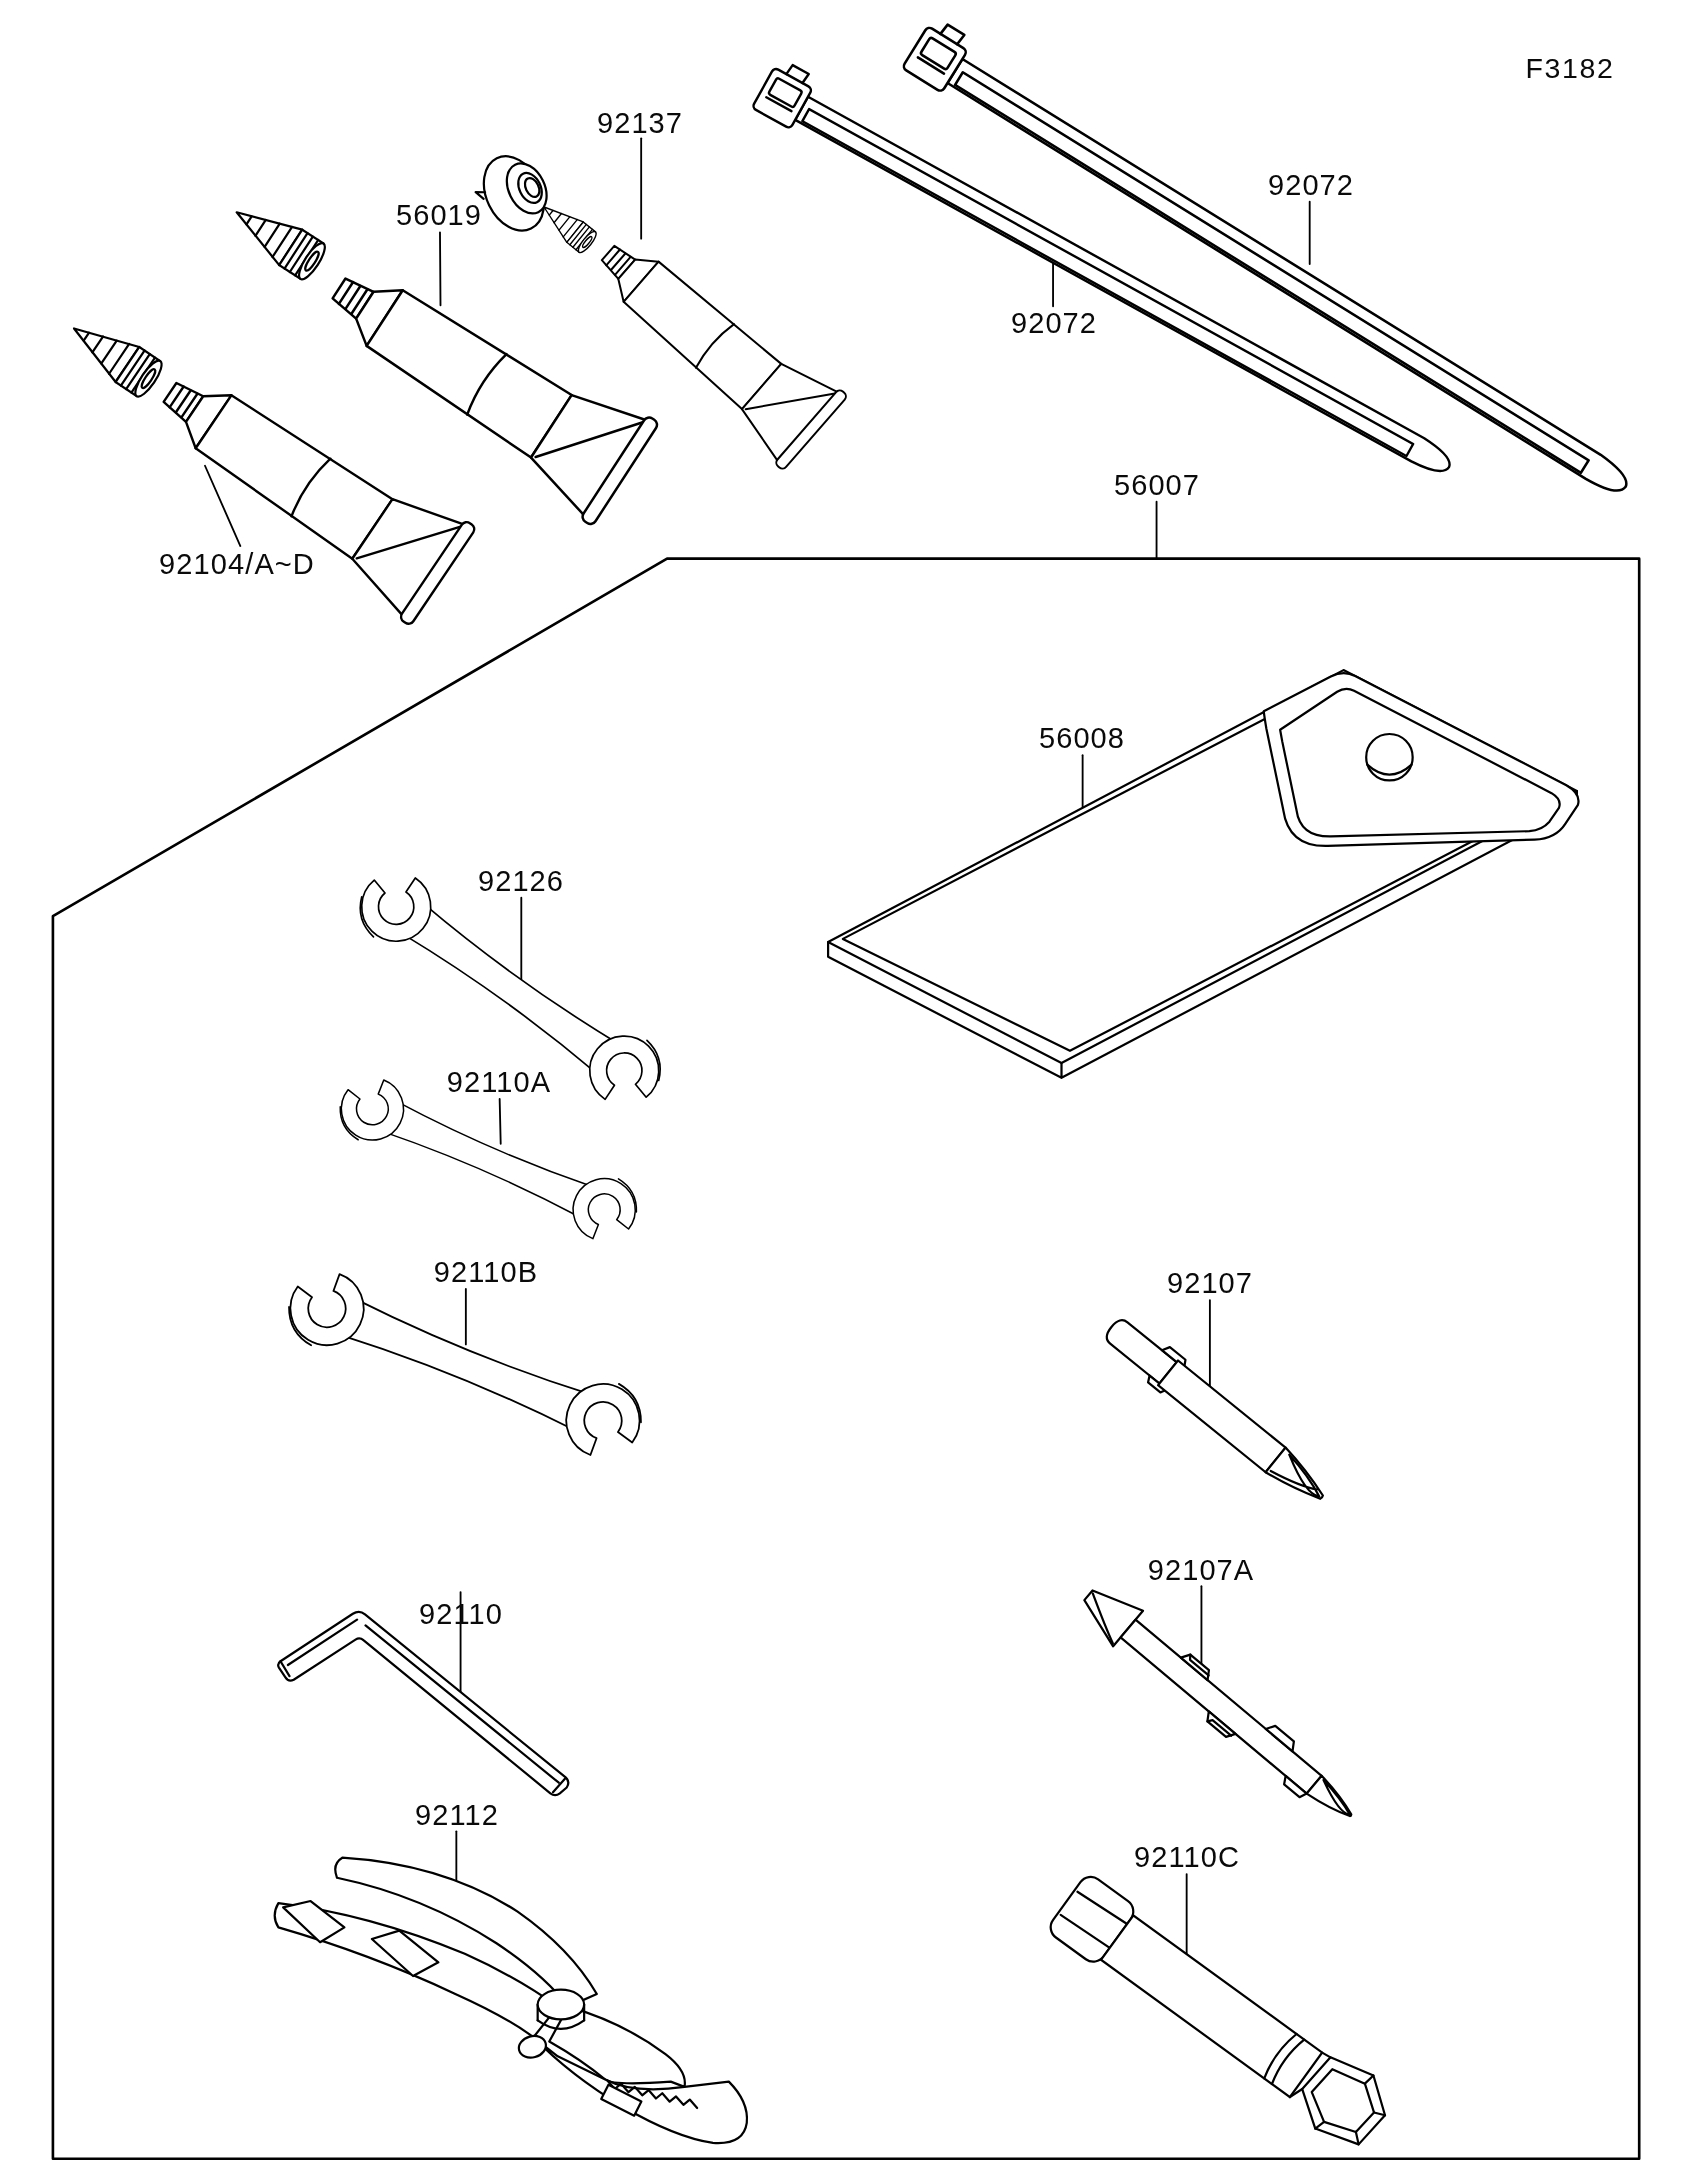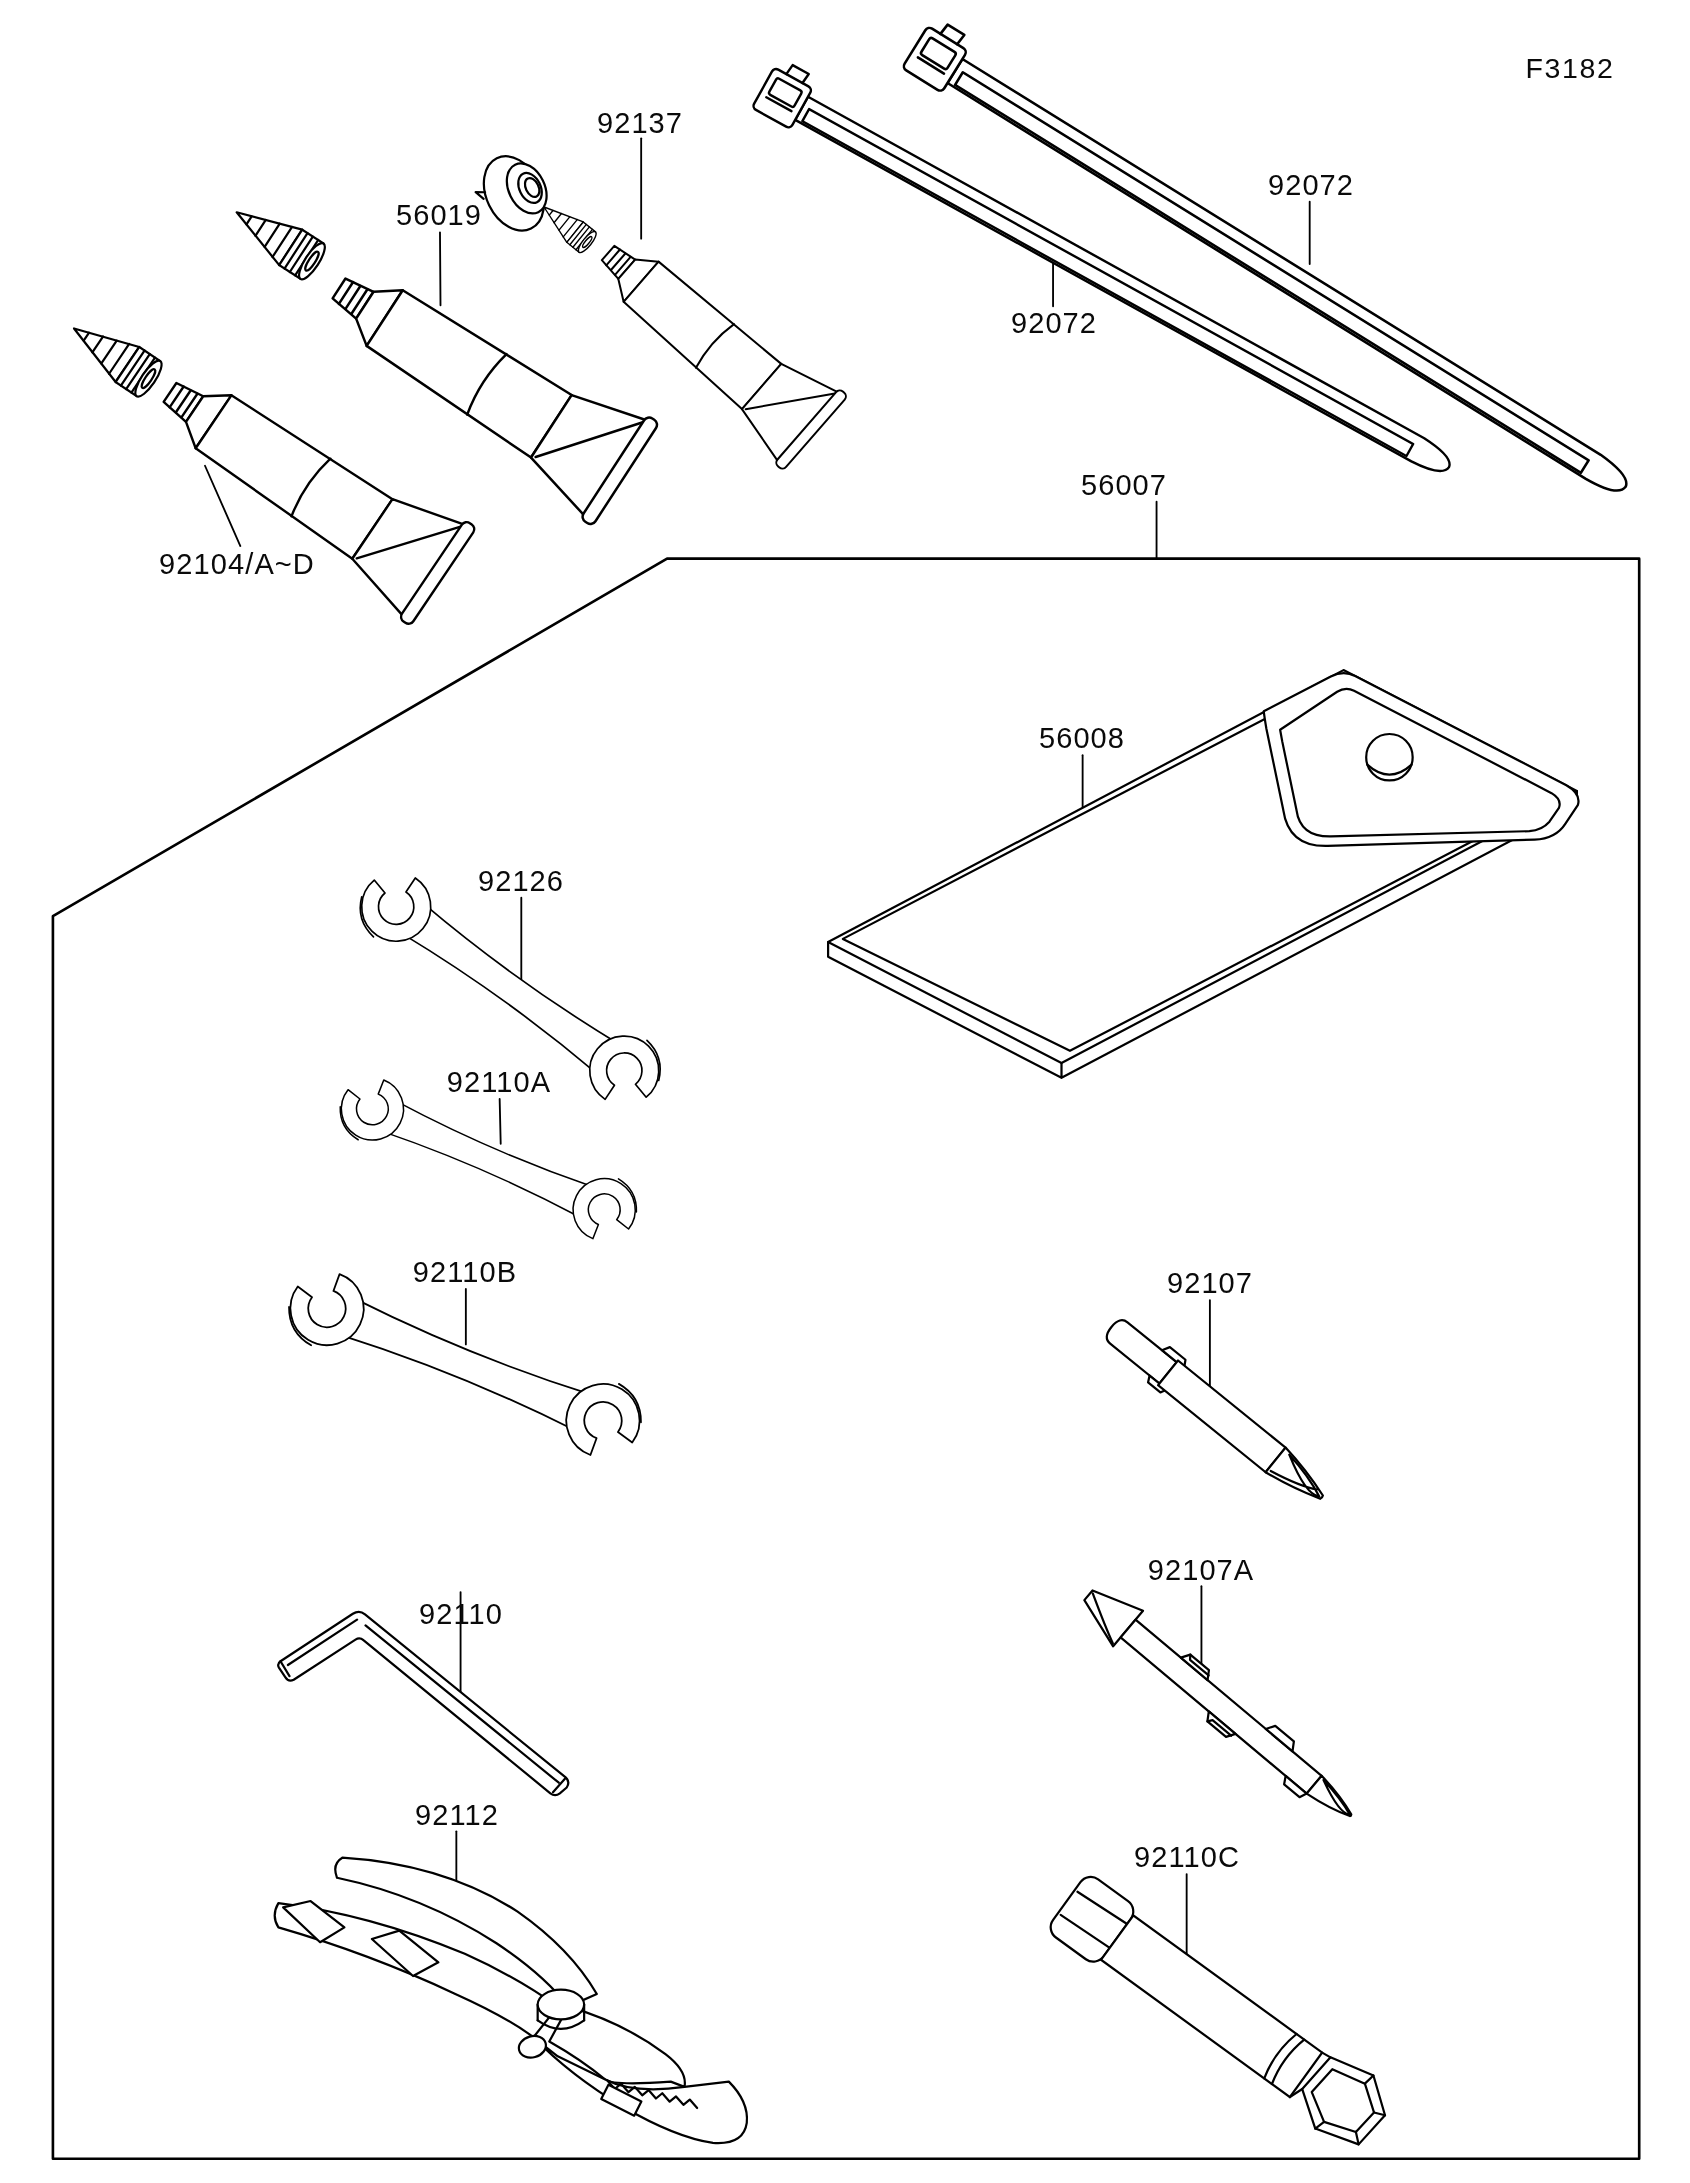--- a/index.html
+++ b/index.html
@@ -205,25 +205,25 @@
     <path class="nf" d="M 560 -52 L 578 -54 M 560 52 L 570 26"></path>
   </g>
 </svg>
 
 <div class="part-label fig-code" style="left:1570px;top:68px;">F3182</div>
 <div class="part-label" style="left:640px;top:123px;">92137</div>
 <div class="part-label" style="left:439px;top:215px;">56019</div>
 <div class="part-label" style="left:237px;top:564px;">92104/A~D</div>
 <div class="part-label" style="left:1311px;top:185px;">92072</div>
 <div class="part-label" style="left:1054px;top:323px;">92072</div>
-<div class="part-label" style="left:1124px;top:485px;text-align:right;">56007</div>
+<div class="part-label" style="left:1157px;top:485px;text-align:right;">56007</div>
 <div class="part-label" style="left:1082px;top:738px;">56008</div>
 <div class="part-label" style="left:521px;top:881px;">92126</div>
 <div class="part-label" style="left:499px;top:1082px;">92110A</div>
-<div class="part-label" style="left:465px;top:1272px;">92110B</div>
+<div class="part-label" style="left:486px;top:1272px;">92110B</div>
 <div class="part-label" style="left:461px;top:1575px;margin-top:39px;">92110</div>
 <div class="part-label" style="left:457px;top:1815px;">92112</div>
 <div class="part-label" style="left:1210px;top:1283px;">92107</div>
 <div class="part-label" style="left:1201px;top:1570px;">92107A</div>
 <div class="part-label" style="left:1187px;top:1857px;">92110C</div>
 
 </div>
 
 
 </body></html>

